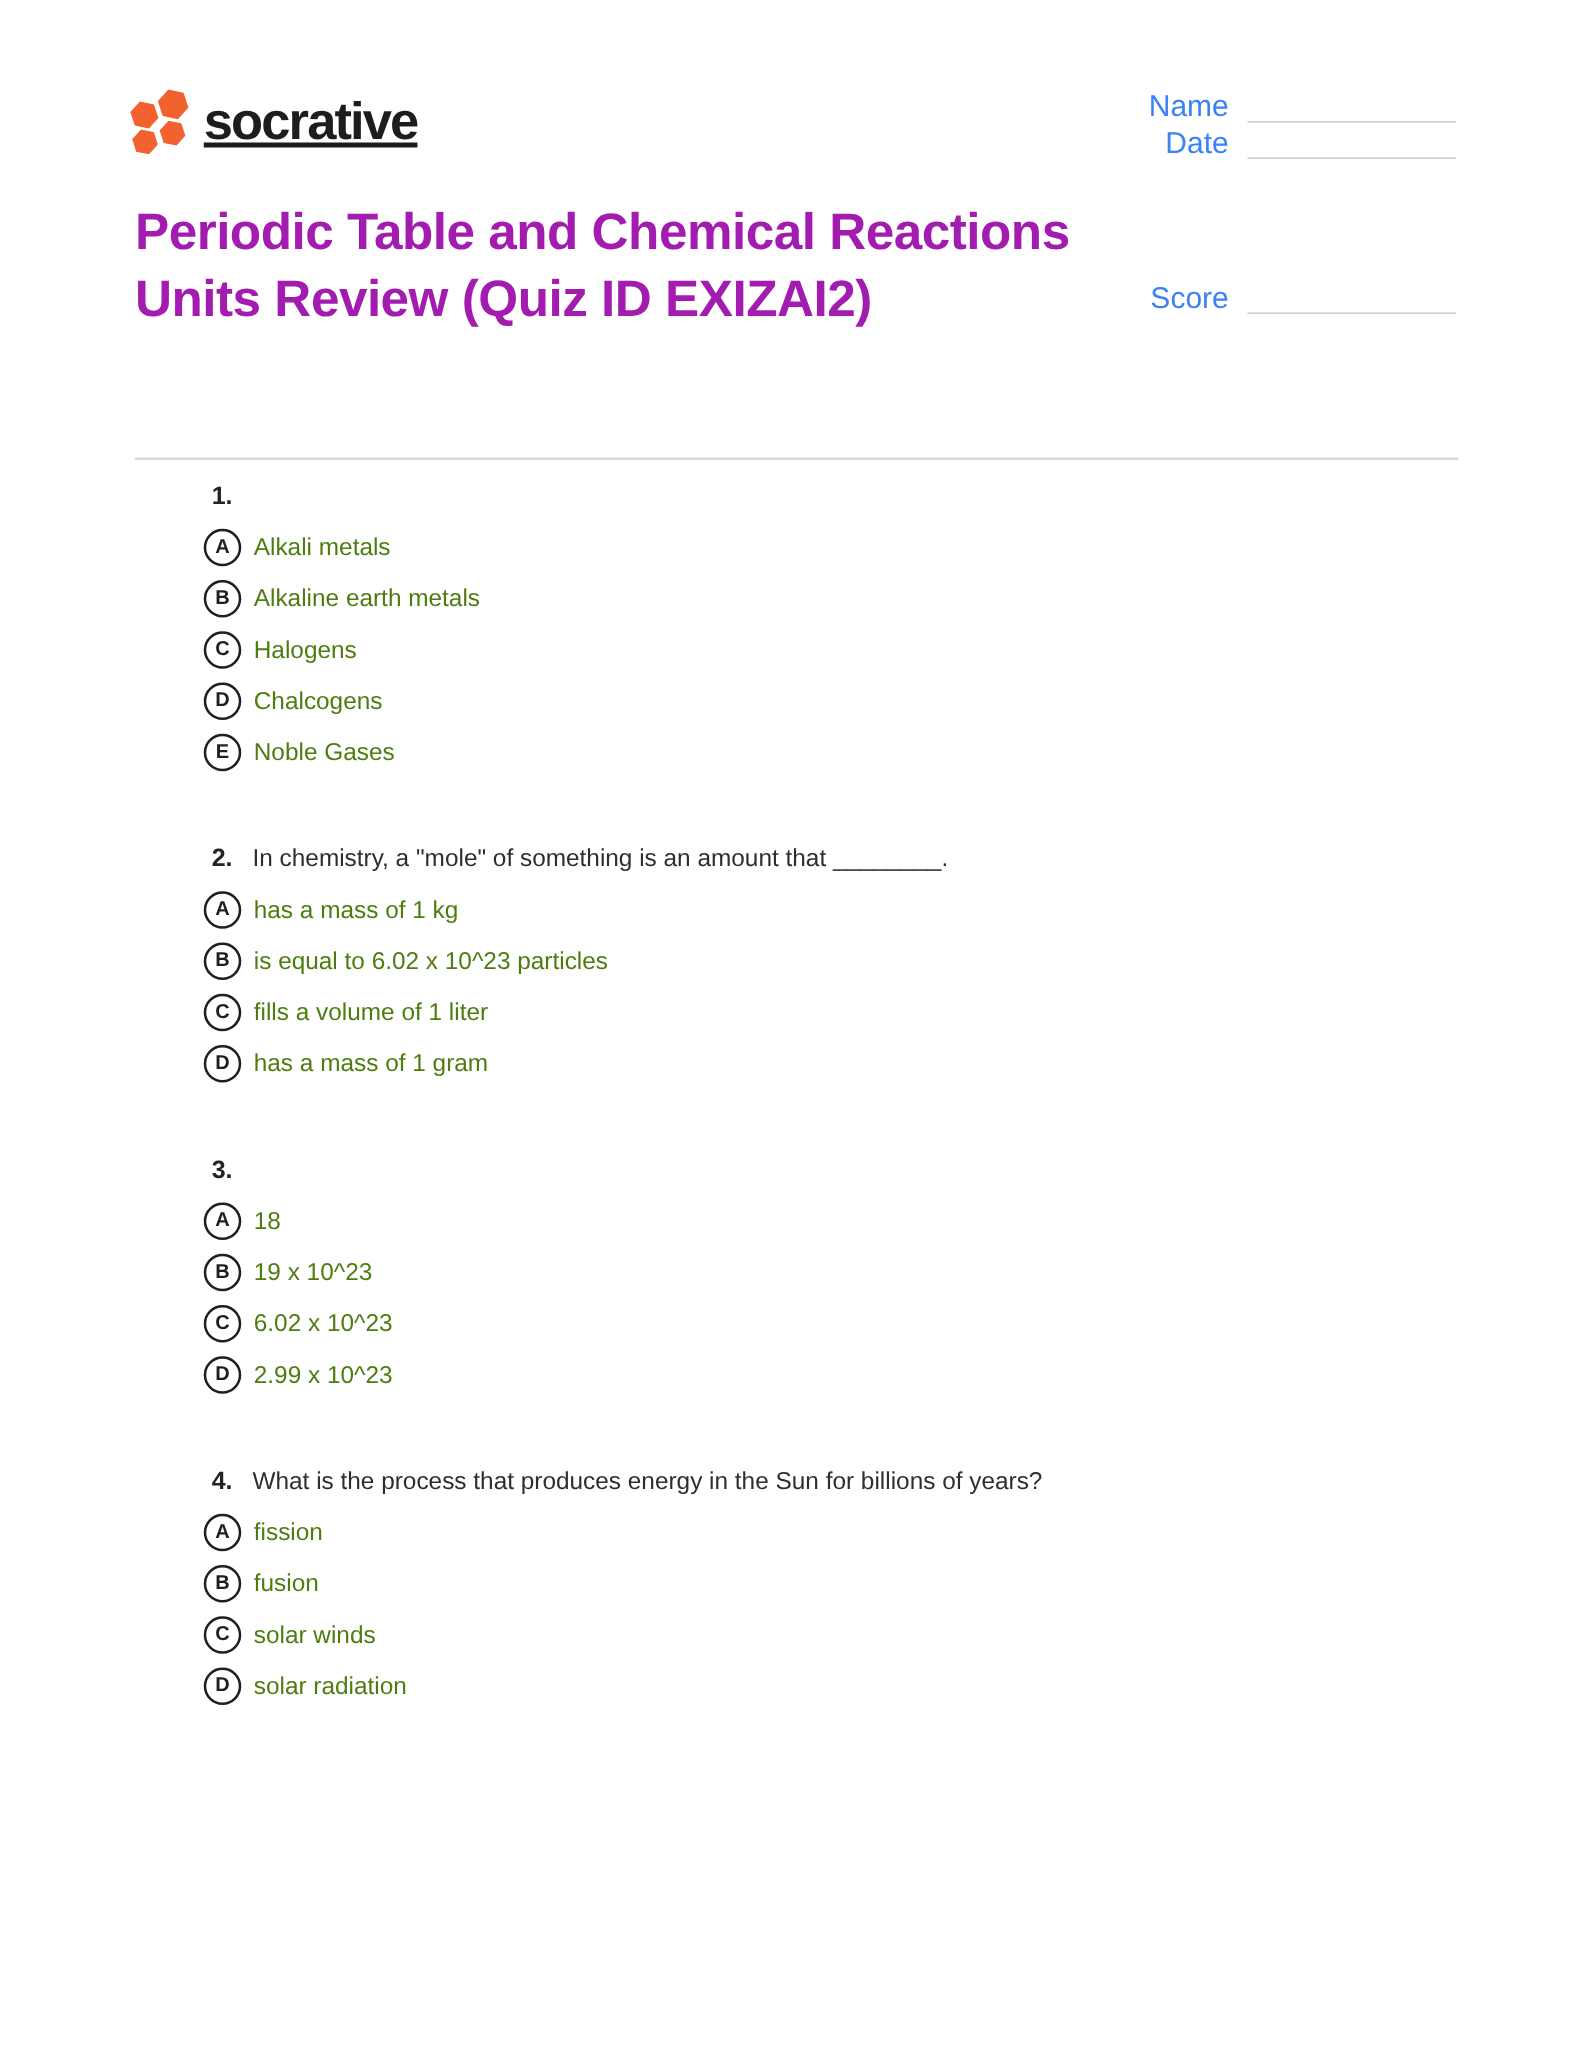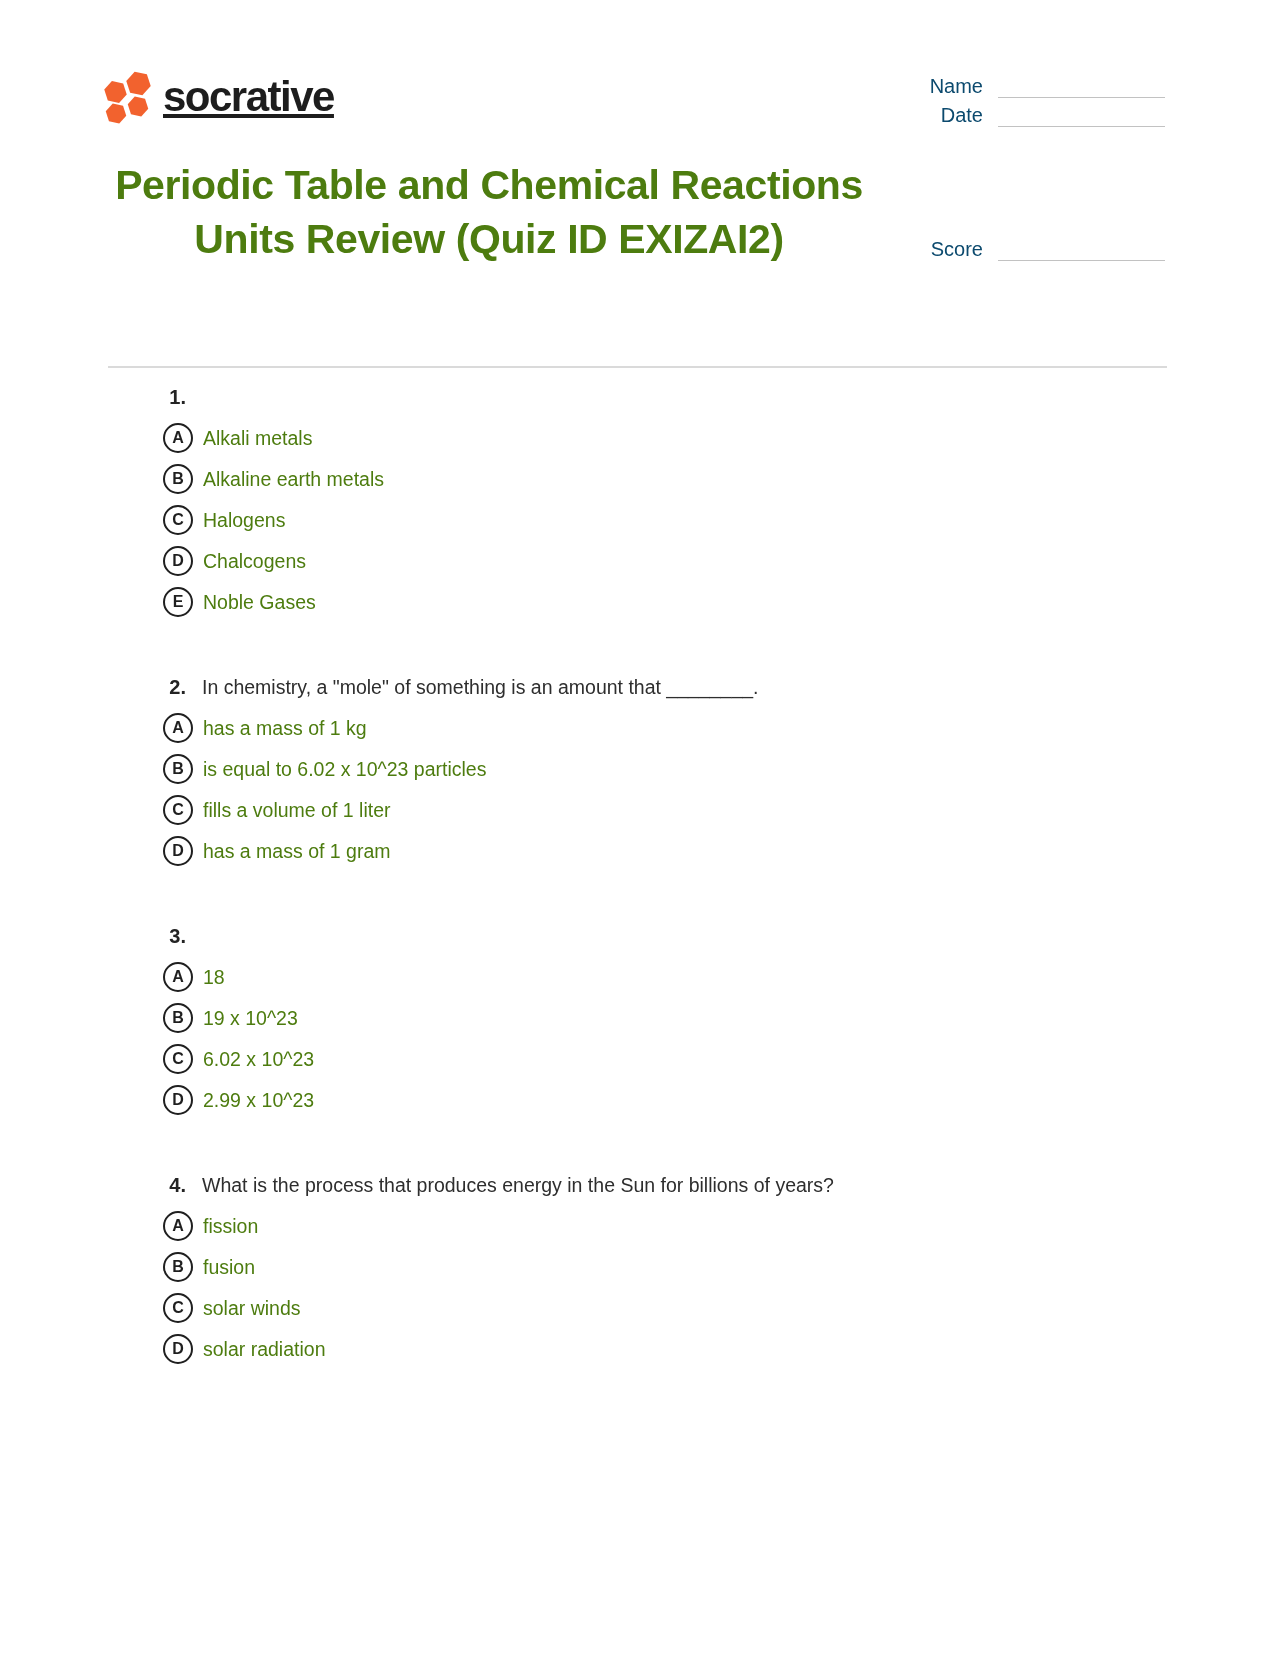--- a/index.html
+++ b/index.html
@@ -35,45 +35,44 @@
     position: absolute;
     left: 875px;
     width: 290px;
     height: 26px;
     display: flex;
     align-items: flex-end;
     justify-content: flex-end;
   }
   .meta-row.name  { top: 72px; }
   .meta-row.date  { top: 101px; }
-  .meta-row.score { top: 235px; align-items: flex-end; }
+  .meta-row.score { top: 225px; align-items: flex-end; }
   .meta-label {
-    font-size: 20px;
-    color: #0c4a6e;
+    font-size: 24px;
+    color: #3b82f6;
     line-height: 24px;
   }
   .meta-line {
     width: 167px;
     height: 22px;
     margin-left: 15px;
     border-bottom: 1.5px solid #c2c2c2;
   }
 
   
   .quiz-title {
     position: absolute;
     left: 108px;
     top: 158px;
     width: 762px;
     font-size: 41px;
     line-height: 54px;
     font-weight: 700;
     letter-spacing: -0.4px;
-    color: #4d7c0f;
-    text-align: center;
+    color: #a21caf;
   }
 
   .divider {
     position: absolute;
     left: 108px;
     right: 108px;
     top: 366px;
     height: 2px;
     background: #dadada;
   }

